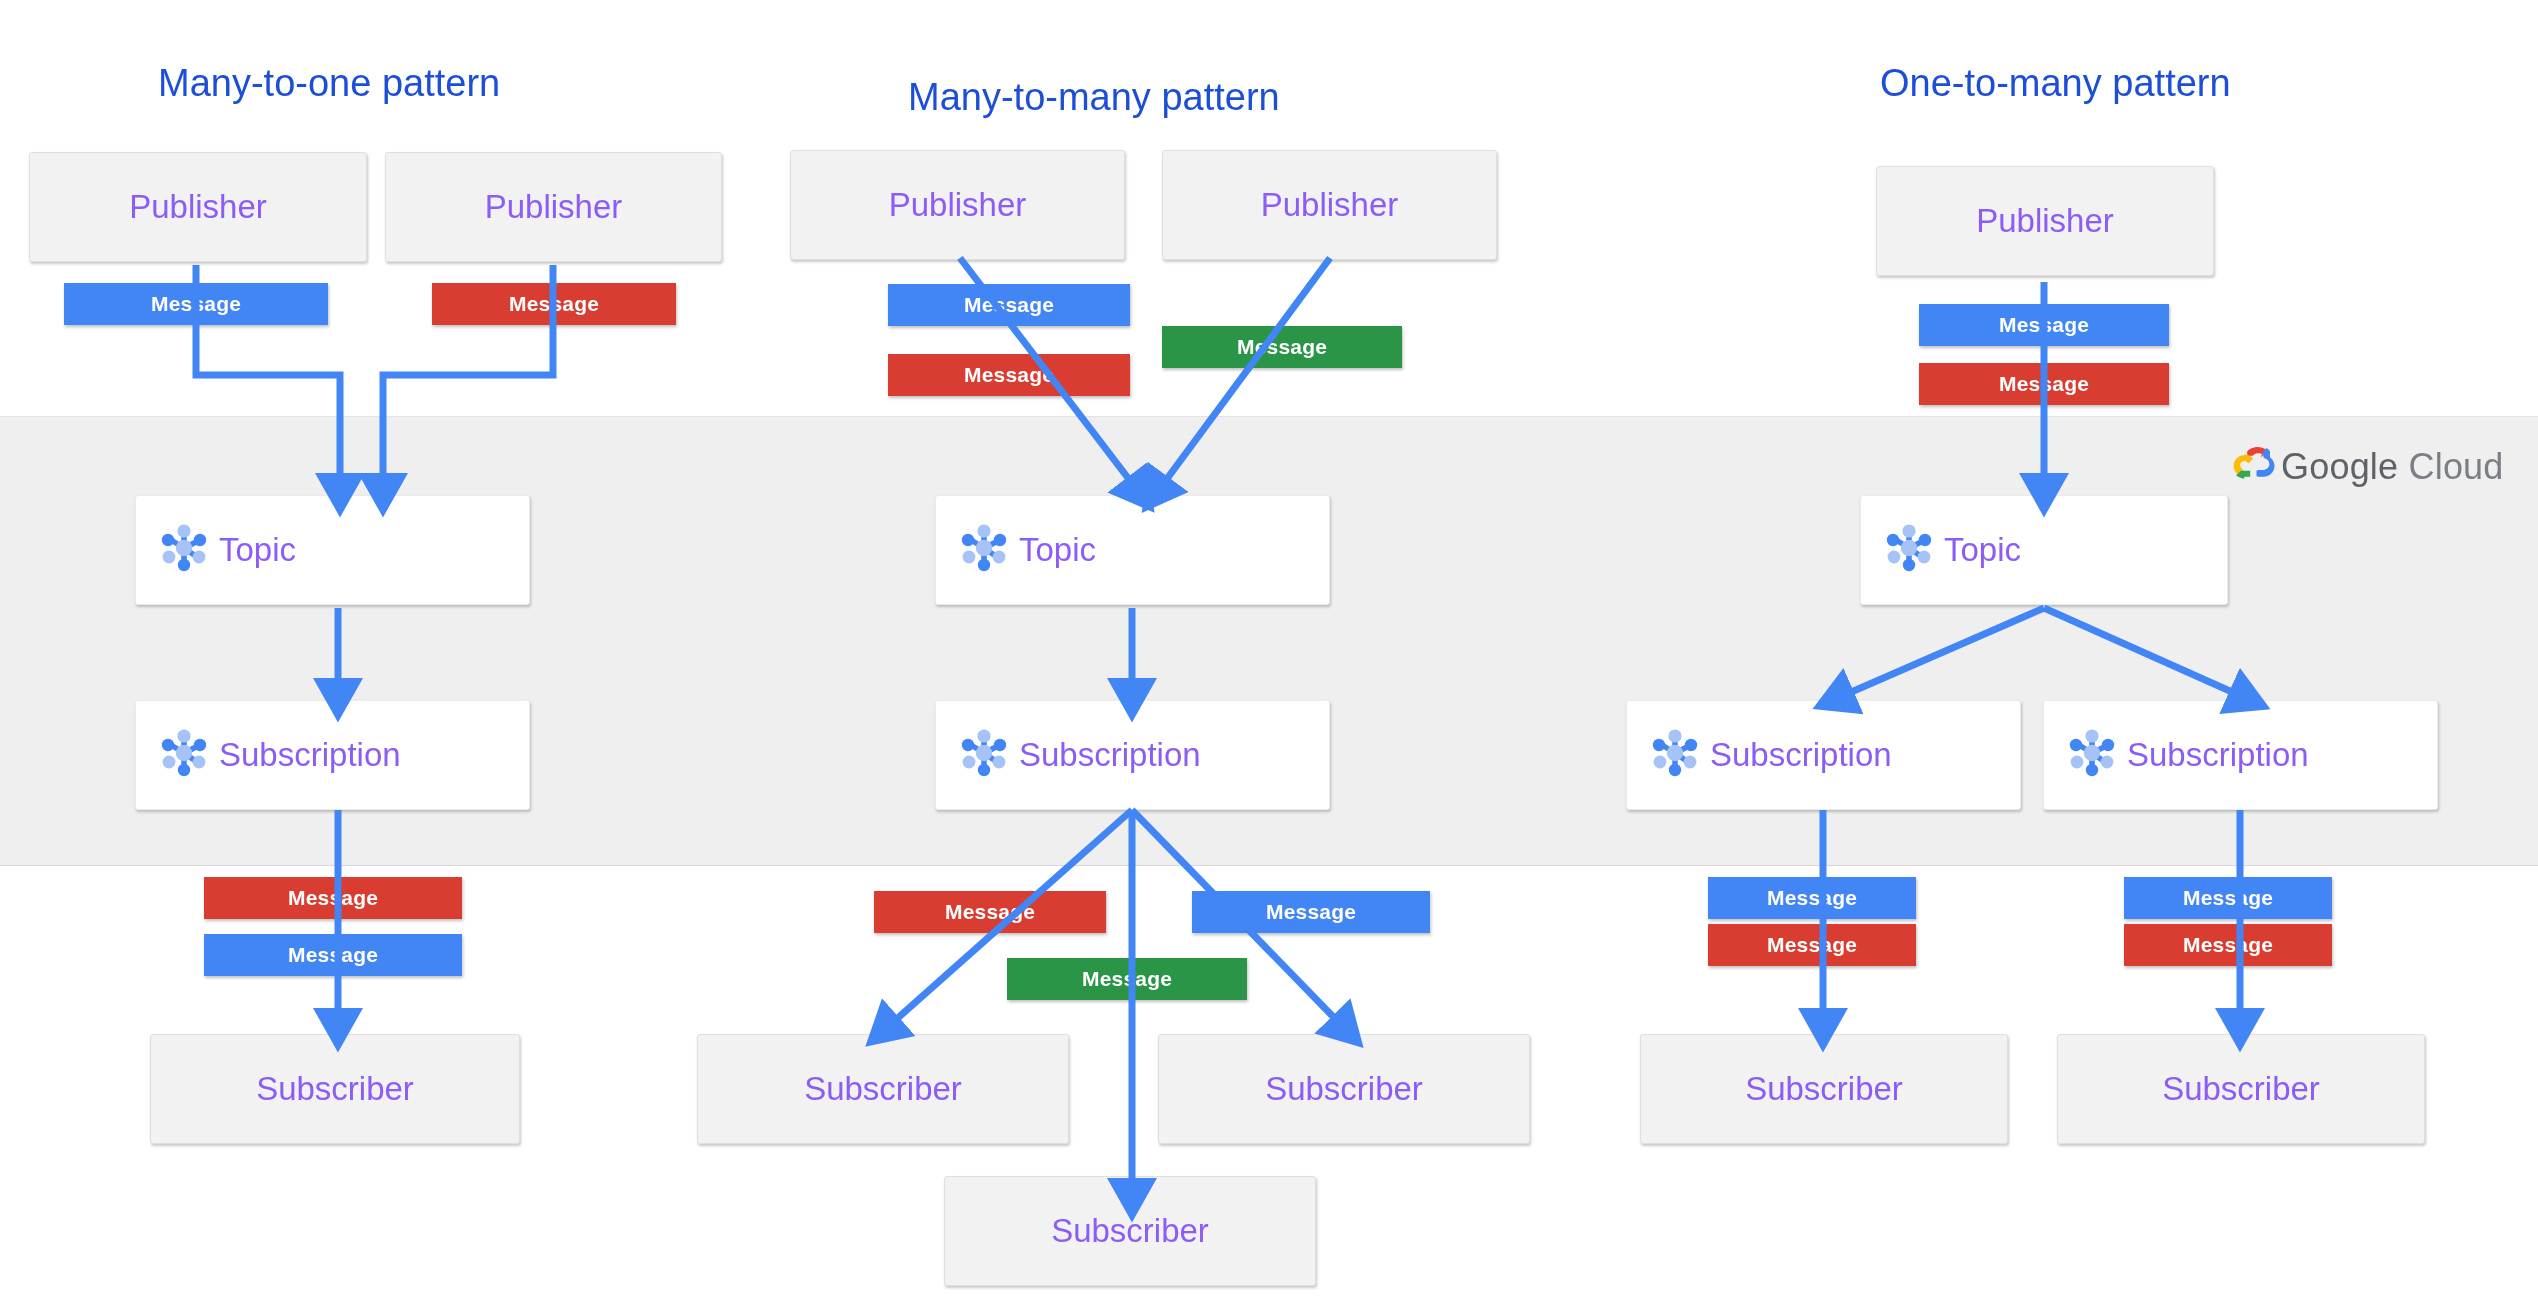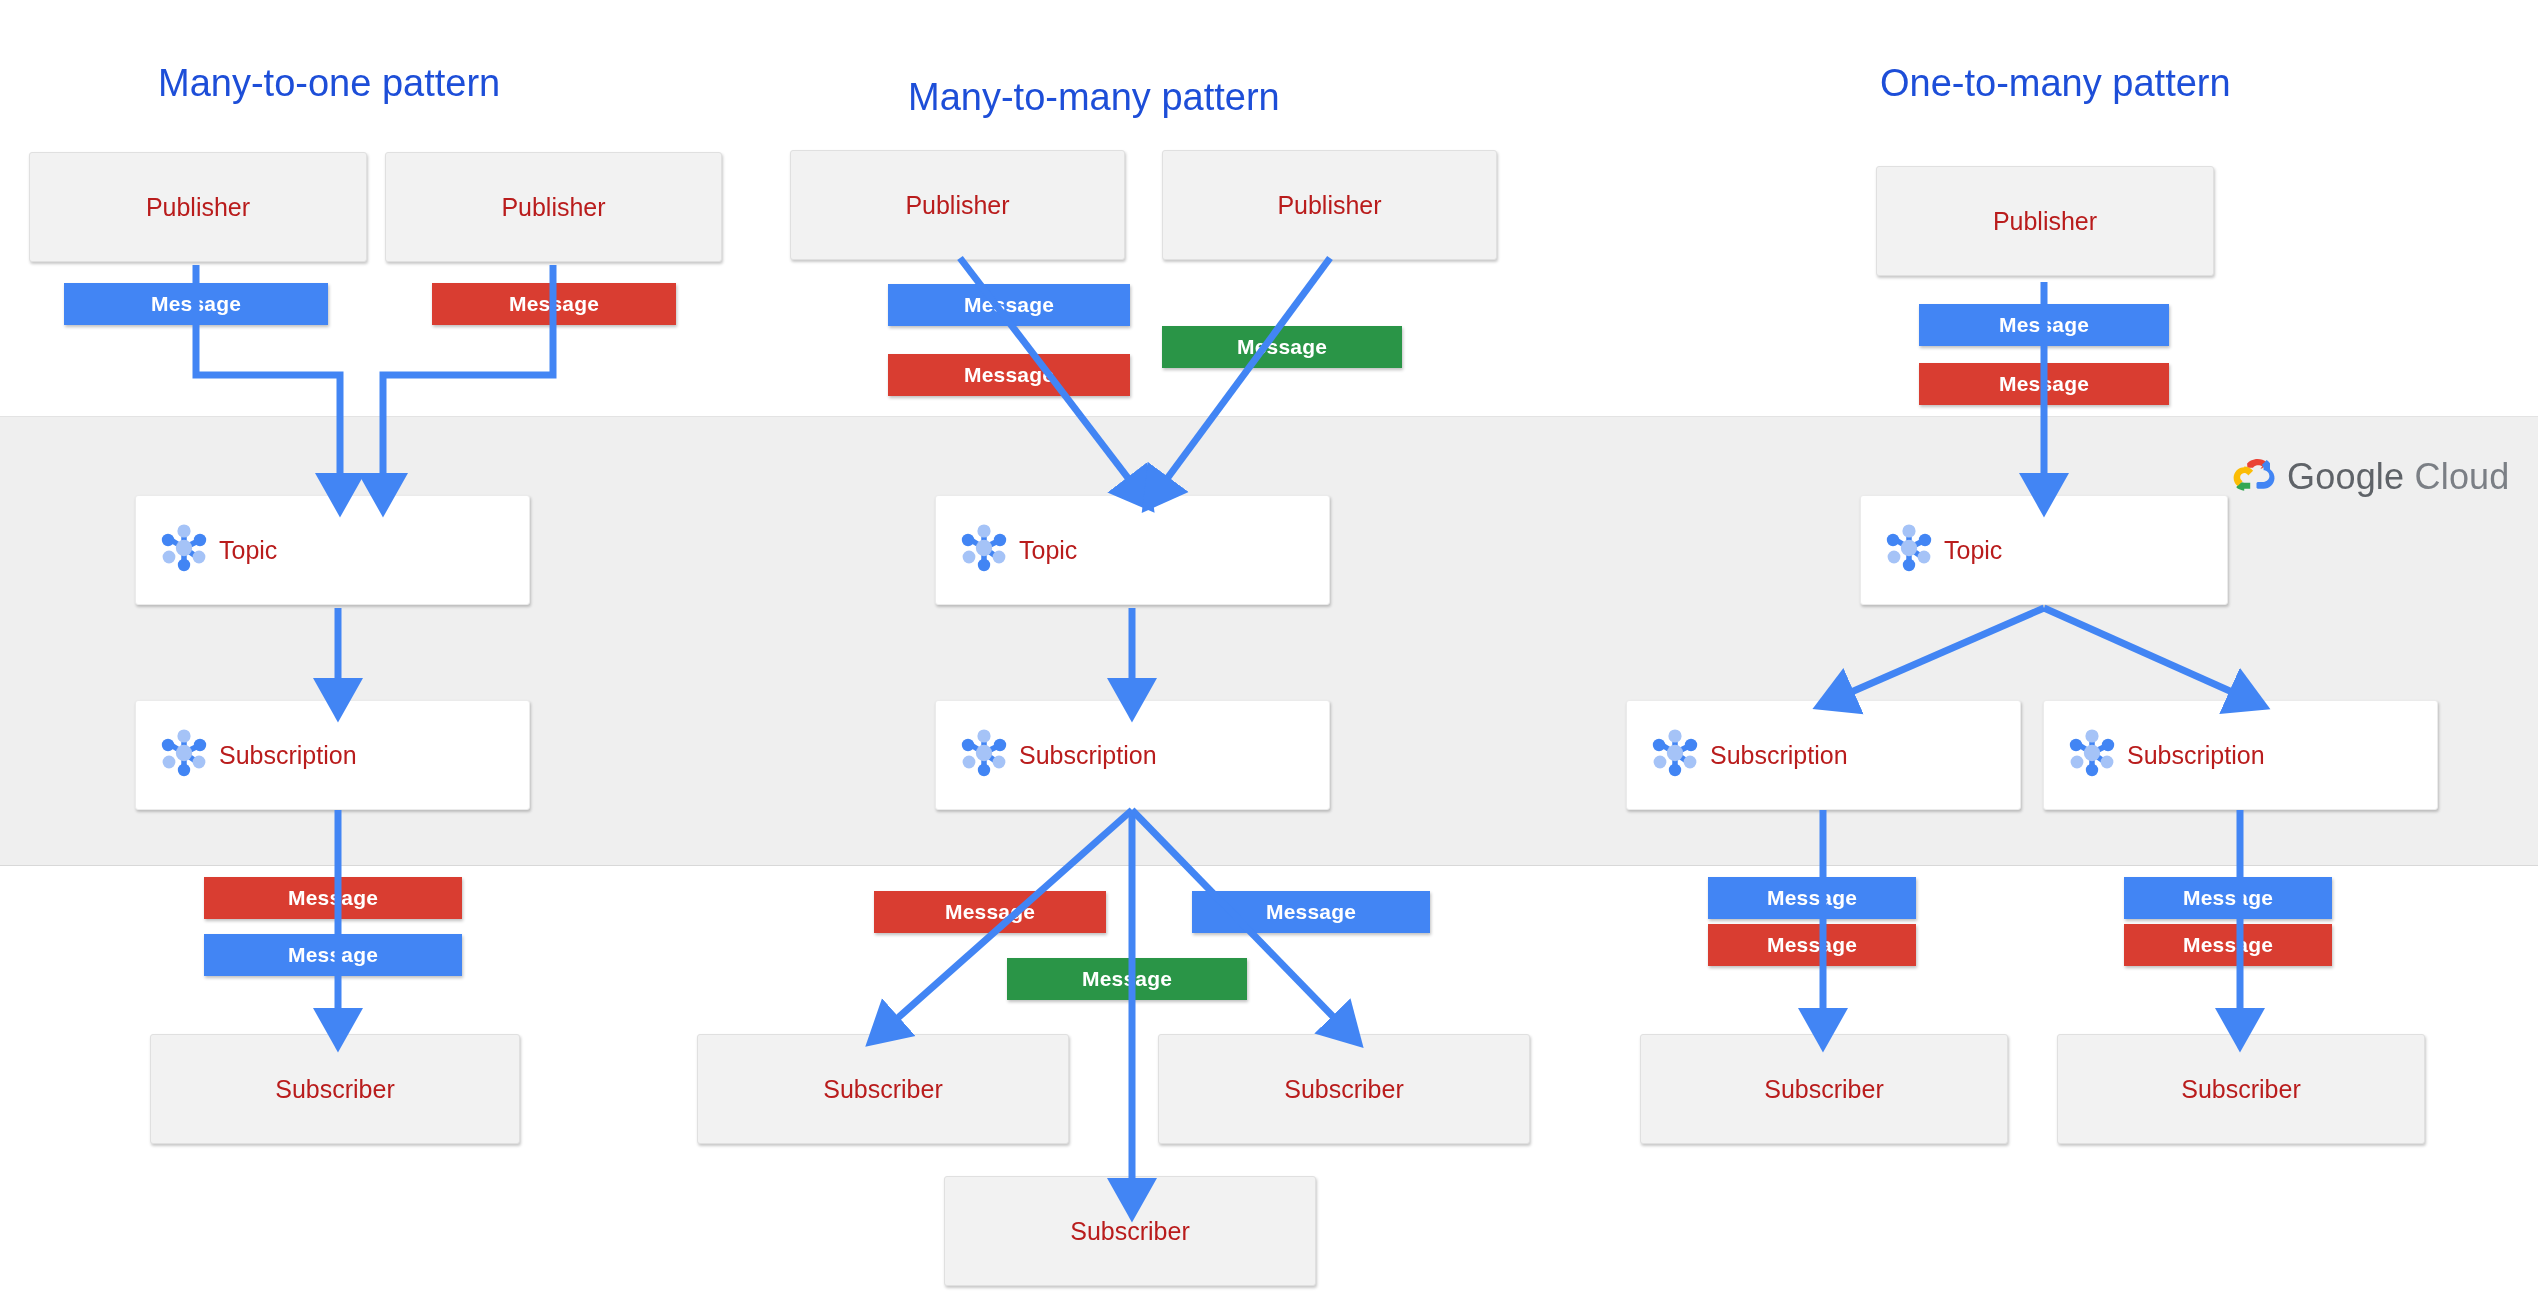--- a/index.html
+++ b/index.html
@@ -26,24 +26,23 @@
     background: #efefef;
     border-top: 1px solid #e3e3e3;
     border-bottom: 1px solid #d8d8d8;
     box-sizing: border-box;
   }
 
   
   .gc-logo {
     position: absolute;
     left: 2233px;
-    top: 456px;
+    top: 446px;
     display: flex;
-    align-items: center;
-    gap: 8px;
+    gap: 2px;
   }
   .gc-logo-text {
     font-size: 36px;
     color: #5f6368;
     letter-spacing: 0.2px;
     white-space: nowrap;
   }
   .gc-logo-text .lighter { color: #7b7f85; }
 
   
@@ -59,22 +58,22 @@
   .node.endpoint {
     background: #f2f2f2;
     border: 1px solid #e0e0e0;
   }
   .node.service {
     background: #ffffff;
     border: 1px solid #ebebeb;
     justify-content: flex-start;
   }
   .node-label {
-    font-size: 25px;
-    color: #b91c1c;
+    font-size: 33px;
+    color: #8b5cf6;
     white-space: nowrap;
     font-weight: 400;
   }
   .node.service .node-label { margin-left: 7px; }
   .pubsub-icon {
     margin-left: 20px;
     flex: 0 0 auto;
   }
 
   

